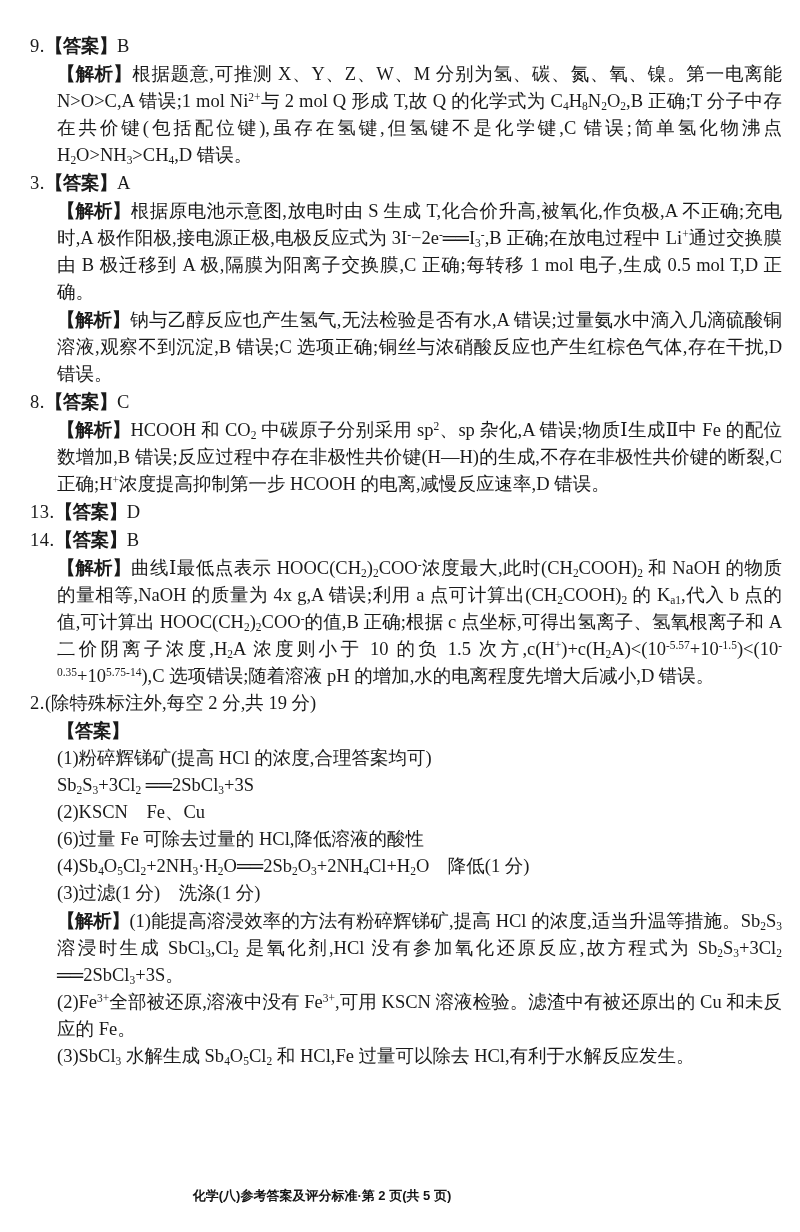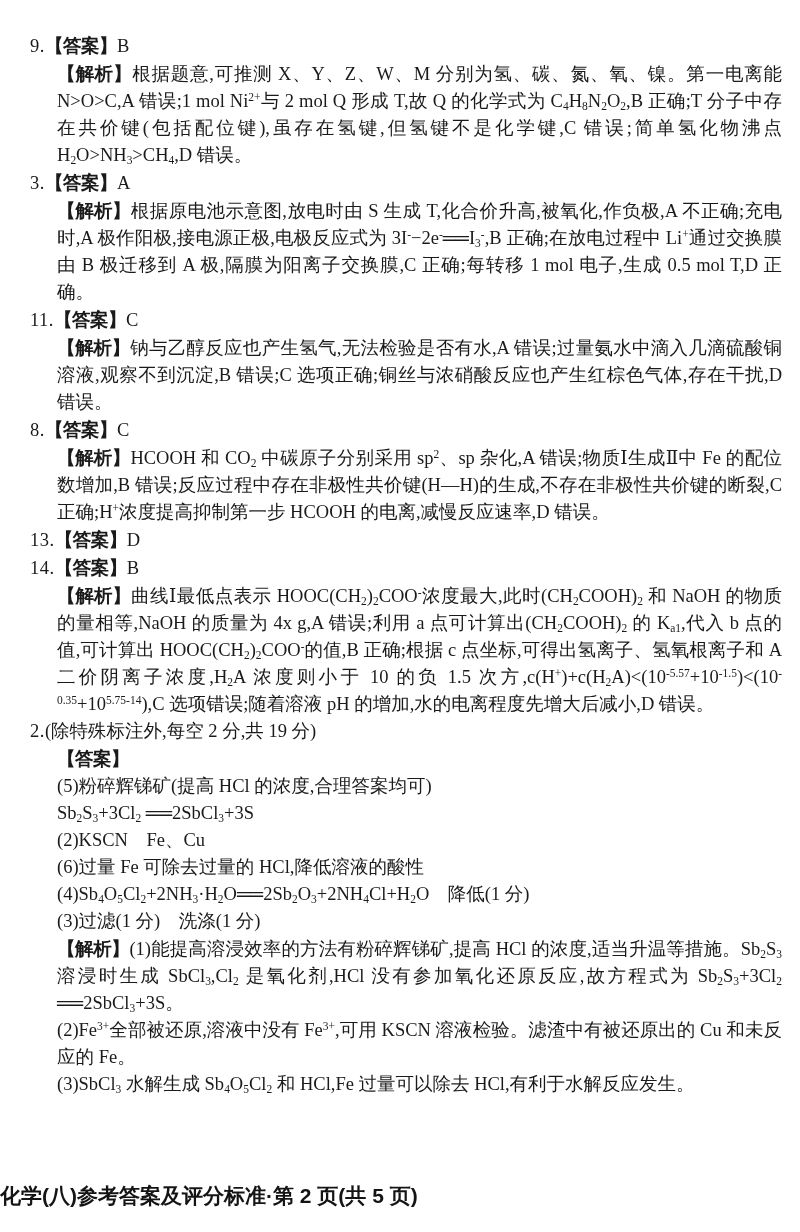--- a/index.html
+++ b/index.html
@@ -32,64 +32,64 @@
   .para{text-align:justify;}
   sub,sup{
     font-size:0.62em;
     line-height:0;
   }
   sup{vertical-align:0.55em;}
   sub{vertical-align:-0.22em;}
   .footer{
     position:absolute;
     left:0;top:1182px;width:644px;
+    text-align:center;
     font-family:"Liberation Sans","DejaVu Sans",sans-serif;
     font-weight:700;
-    font-size:21px;
+    font-size:13px;
     color:#141414;
   }
 </style>
 </head>
 <body>
 
 <div class="content">
 
   <div class="item">
     <div class="head"><span class="num">9.</span><span class="lbl">【答案】</span><span class="ans">B</span></div>
     <div class="para"><span class="lbl">【解析】</span><span>根据题意,可推测 X、Y、Z、W、M 分别为氢、碳、氮、氧、镍。第一电离能 N&gt;O&gt;C,A 错误;1 mol Ni<sup>2+</sup>与 2 mol Q 形成 T,故 Q 的化学式为 C<sub>4</sub>H<sub>8</sub>N<sub>2</sub>O<sub>2</sub>,B 正确;T 分子中存在共价键(包括配位键),虽存在氢键,但氢键不是化学键,C 错误;简单氢化物沸点 H<sub>2</sub>O&gt;NH<sub>3</sub>&gt;CH<sub>4</sub>,D 错误。</span></div>
   </div>
 
   <div class="item">
     <div class="head"><span class="num">3.</span><span class="lbl">【答案】</span><span class="ans">A</span></div>
     <div class="para"><span class="lbl">【解析】</span><span>根据原电池示意图,放电时由 S 生成 T,化合价升高,被氧化,作负极,A 不正确;充电时,A 极作阳极,接电源正极,电极反应式为 3I<sup>-</sup>−2e<sup>-</sup>══I<sub>3</sub><sup>-</sup>,B 正确;在放电过程中 Li<sup>+</sup>通过交换膜由 B 极迁移到 A 极,隔膜为阳离子交换膜,C 正确;每转移 1 mol 电子,生成 0.5 mol T,D 正确。</span></div>
   </div>
 
   <div class="item">
-    <div class="head"><span class="num">11.</span><span class="lbl">【答案】</span><span class="ans">C</span></div>
     <div class="para"><span class="lbl">【解析】</span><span>钠与乙醇反应也产生氢气,无法检验是否有水,A 错误;过量氨水中滴入几滴硫酸铜溶液,观察不到沉淀,B 错误;C 选项正确;铜丝与浓硝酸反应也产生红棕色气体,存在干扰,D 错误。</span></div>
   </div>
 
   <div class="item">
     <div class="head"><span class="num">8.</span><span class="lbl">【答案】</span><span class="ans">C</span></div>
     <div class="para"><span class="lbl">【解析】</span><span>HCOOH 和 CO<sub>2</sub> 中碳原子分别采用 sp<sup>2</sup>、sp 杂化,A 错误;物质Ⅰ生成Ⅱ中 Fe 的配位数增加,B 错误;反应过程中存在非极性共价键(H—H)的生成,不存在非极性共价键的断裂,C 正确;H<sup>+</sup>浓度提高抑制第一步 HCOOH 的电离,减慢反应速率,D 错误。</span></div>
   </div>
 
   <div class="item">
     <div class="head"><span class="num">13.</span><span class="lbl">【答案】</span><span class="ans">D</span></div>
   </div>
 
   <div class="item">
     <div class="head"><span class="num">14.</span><span class="lbl">【答案】</span><span class="ans">B</span></div>
     <div class="para"><span class="lbl">【解析】</span><span>曲线Ⅰ最低点表示 HOOC(CH<sub>2</sub>)<sub>2</sub>COO<sup>-</sup>浓度最大,此时(CH<sub>2</sub>COOH)<sub>2</sub> 和 NaOH 的物质的量相等,NaOH 的质量为 4x g,A 错误;利用 a 点可计算出(CH<sub>2</sub>COOH)<sub>2</sub> 的 K<sub>a1</sub>,代入 b 点的值,可计算出 HOOC(CH<sub>2</sub>)<sub>2</sub>COO<sup>-</sup>的值,B 正确;根据 c 点坐标,可得出氢离子、氢氧根离子和 A 二价阴离子浓度,H<sub>2</sub>A 浓度则小于 10 的负 1.5 次方,c(H<sup>+</sup>)+c(H<sub>2</sub>A)&lt;(10<sup>-5.57</sup>+10<sup>-1.5</sup>)&lt;(10<sup>-0.35</sup>+10<sup>5.75-14</sup>),C 选项错误;随着溶液 pH 的增加,水的电离程度先增大后减小,D 错误。</span></div>
   </div>
 
   <div class="item">
     <div class="head"><span class="num">2.</span><span>(除特殊标注外,每空 2 分,共 19 分)</span></div>
     <div class="para"><span class="lbl">【答案】</span></div>
-    <div class="para">(5)粉碎辉锑矿(提高 HCl 的浓度,合理答案均可)</div>
+    <div class="para">(1)粉碎辉锑矿(提高 HCl 的浓度,合理答案均可)</div>
     <div class="para">Sb<sub>2</sub>S<sub>3</sub>+3Cl<sub>2</sub> ══2SbCl<sub>3</sub>+3S</div>
     <div class="para">(2)KSCN　Fe、Cu</div>
     <div class="para">(6)过量 Fe 可除去过量的 HCl,降低溶液的酸性</div>
     <div class="para">(4)Sb<sub>4</sub>O<sub>5</sub>Cl<sub>2</sub>+2NH<sub>3</sub>·H<sub>2</sub>O══2Sb<sub>2</sub>O<sub>3</sub>+2NH<sub>4</sub>Cl+H<sub>2</sub>O　降低(1 分)</div>
     <div class="para">(3)过滤(1 分)　洗涤(1 分)</div>
     <div class="para"><span class="lbl">【解析】</span><span>(1)能提高溶浸效率的方法有粉碎辉锑矿,提高 HCl 的浓度,适当升温等措施。Sb<sub>2</sub>S<sub>3</sub> 溶浸时生成 SbCl<sub>3</sub>,Cl<sub>2</sub> 是氧化剂,HCl 没有参加氧化还原反应,故方程式为 Sb<sub>2</sub>S<sub>3</sub>+3Cl<sub>2</sub> ══2SbCl<sub>3</sub>+3S。</span></div>
     <div class="para">(2)Fe<sup>3+</sup>全部被还原,溶液中没有 Fe<sup>3+</sup>,可用 KSCN 溶液检验。滤渣中有被还原出的 Cu 和未反应的 Fe。</div>
     <div class="para">(3)SbCl<sub>3</sub> 水解生成 Sb<sub>4</sub>O<sub>5</sub>Cl<sub>2</sub> 和 HCl,Fe 过量可以除去 HCl,有利于水解反应发生。</div>
   </div>
 

